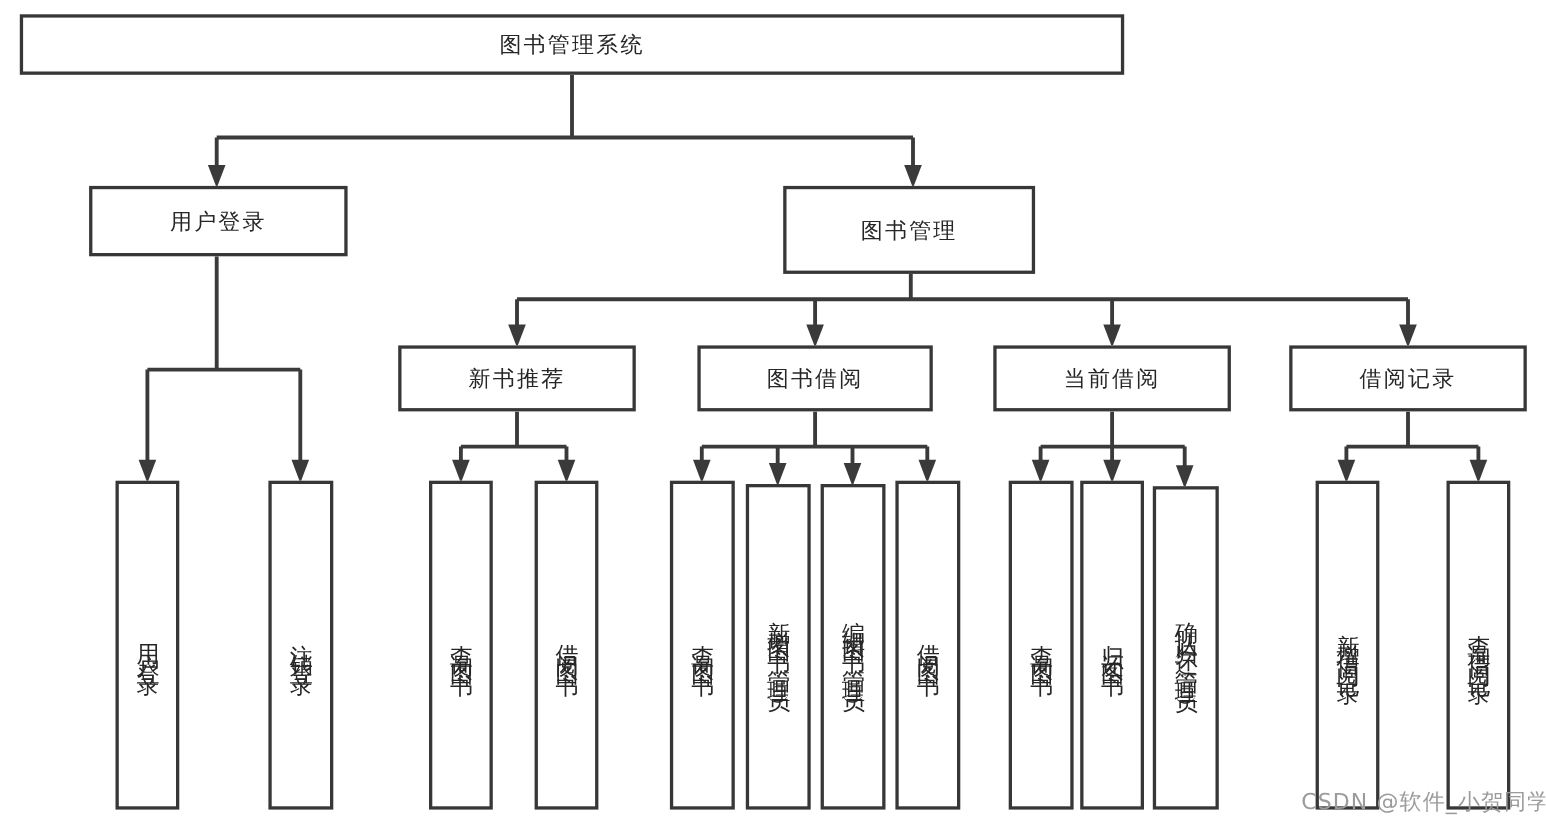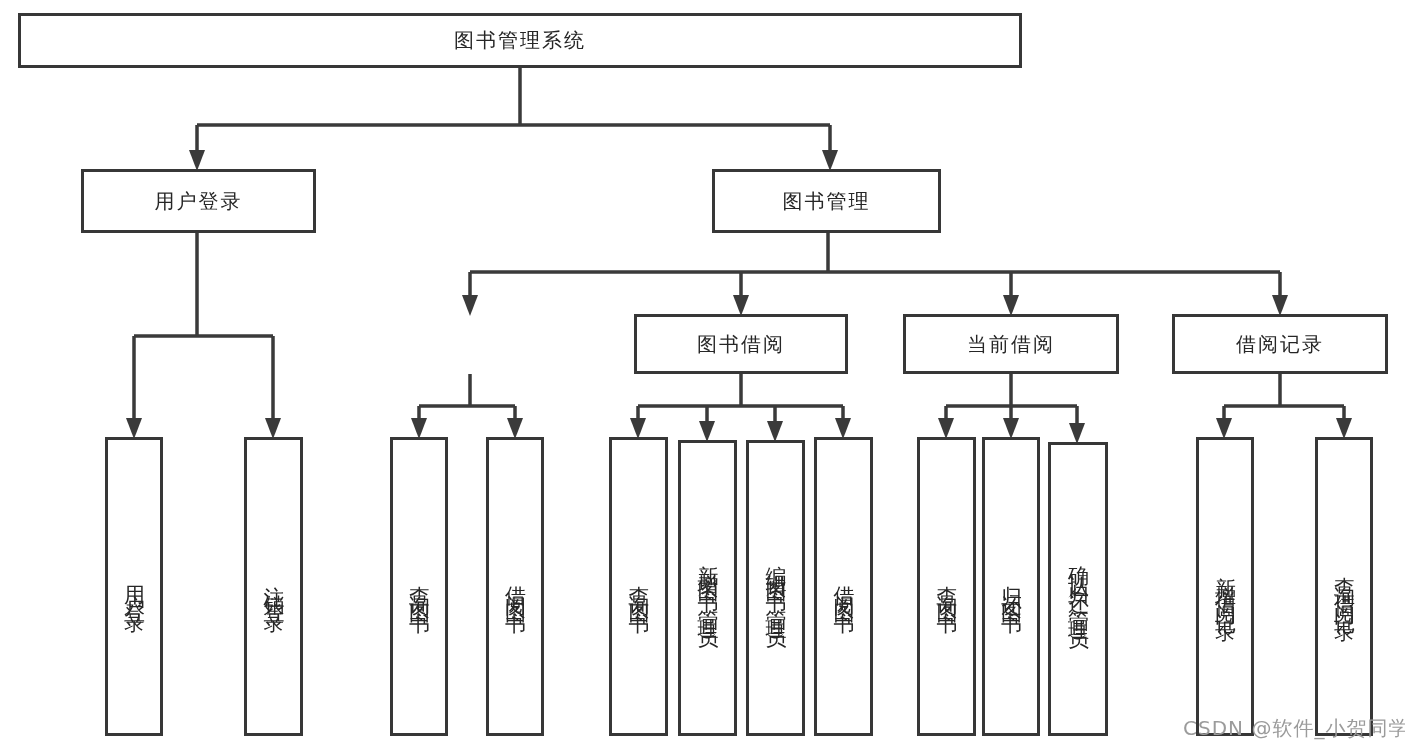--- a/index.html
+++ b/index.html
@@ -80,24 +80,27 @@
       </g>
   </svg>
 
   <div class="box" style="left:18px;top:13px;width:1004px;height:55px">
     <span class="htext">图书管理系统</span>
   </div>
 
   <div class="box" style="left:81px;top:169px;width:235px;height:64px">
     <span class="htext">用户登录</span>
   </div>
-  <div class="box" style="left:712px;top:169px;width:229px;height:64px">
+  <div class="box" style="left:712px;top:169px;width:229px;height:80px">
     <span class="htext">图书管理</span>
   </div>
 
+  <div class="box" style="left:362px;top:314px;width:216px;height:60px">
+    <span class="htext">新书推荐</span>
+  </div>
   <div class="box" style="left:903px;top:314px;width:216px;height:60px">
     <span class="htext">当前借阅</span>
   </div>
   <div class="box" style="left:634px;top:314px;width:214px;height:60px">
     <span class="htext">图书借阅</span>
   </div>
   <div class="box" style="left:1172px;top:314px;width:216px;height:60px">
     <span class="htext">借阅记录</span>
   </div>
 

